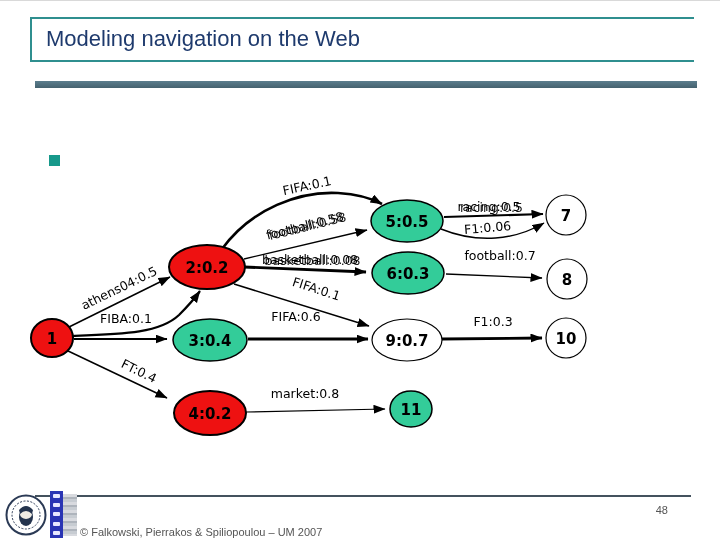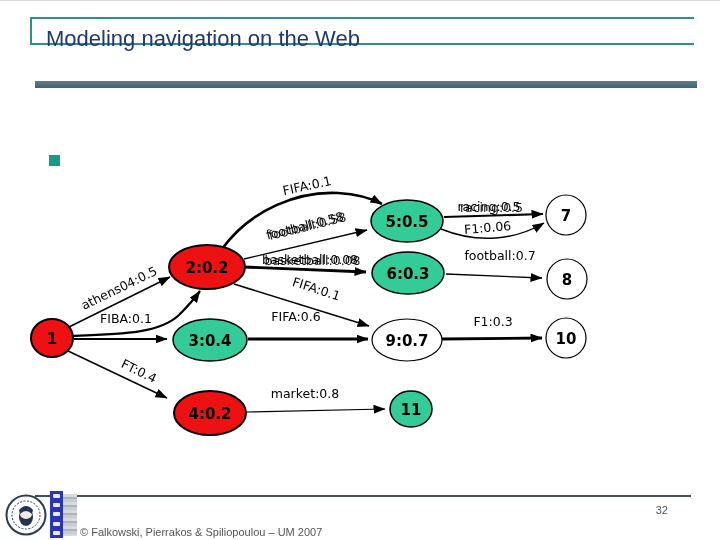--- a/index.html
+++ b/index.html
@@ -3,21 +3,21 @@
 <meta charset="utf-8">
 <style>
   html,body{margin:0;padding:0;background:#fff;}
   .slide{
     position:relative;width:720px;height:540px;background:#ffffff;overflow:hidden;
     font-family:"Liberation Sans","DejaVu Sans",sans-serif;
     border-top:1px solid #d9d9d9;
   }
   
   .title-box{
-    position:absolute;left:30px;top:16px;width:664px;height:28px;
+    position:absolute;left:30px;top:16px;width:664px;height:45px;
     border-top:2px solid #2f8f8f;border-left:2px solid #2f8f8f;border-bottom:2px solid #2f8f8f;
     box-sizing:border-box;
   }
   .title-text{
     position:absolute;left:14px;top:7px;font-size:22px;color:#1e3a6d;
     letter-spacing:0px;white-space:nowrap;
   }
   .divider-bar{
     position:absolute;left:35px;top:80px;width:662px;height:7px;
     background:linear-gradient(180deg,#5b7d8d 0%,#45626f 100%);
@@ -172,15 +172,15 @@
   <div class="inst-bar">
     <span></span>
       <span></span>
       <span></span>
       <span></span>
       <span></span>
   </div>
   <div class="inst-gray"></div>
 
   <div class="footer-text">© Falkowski, Pierrakos &amp; Spiliopoulou – UM 2007</div>
-  <div class="page-number">32</div>
+  <div class="page-number">48</div>
 
 </div>
 
 </body></html>

